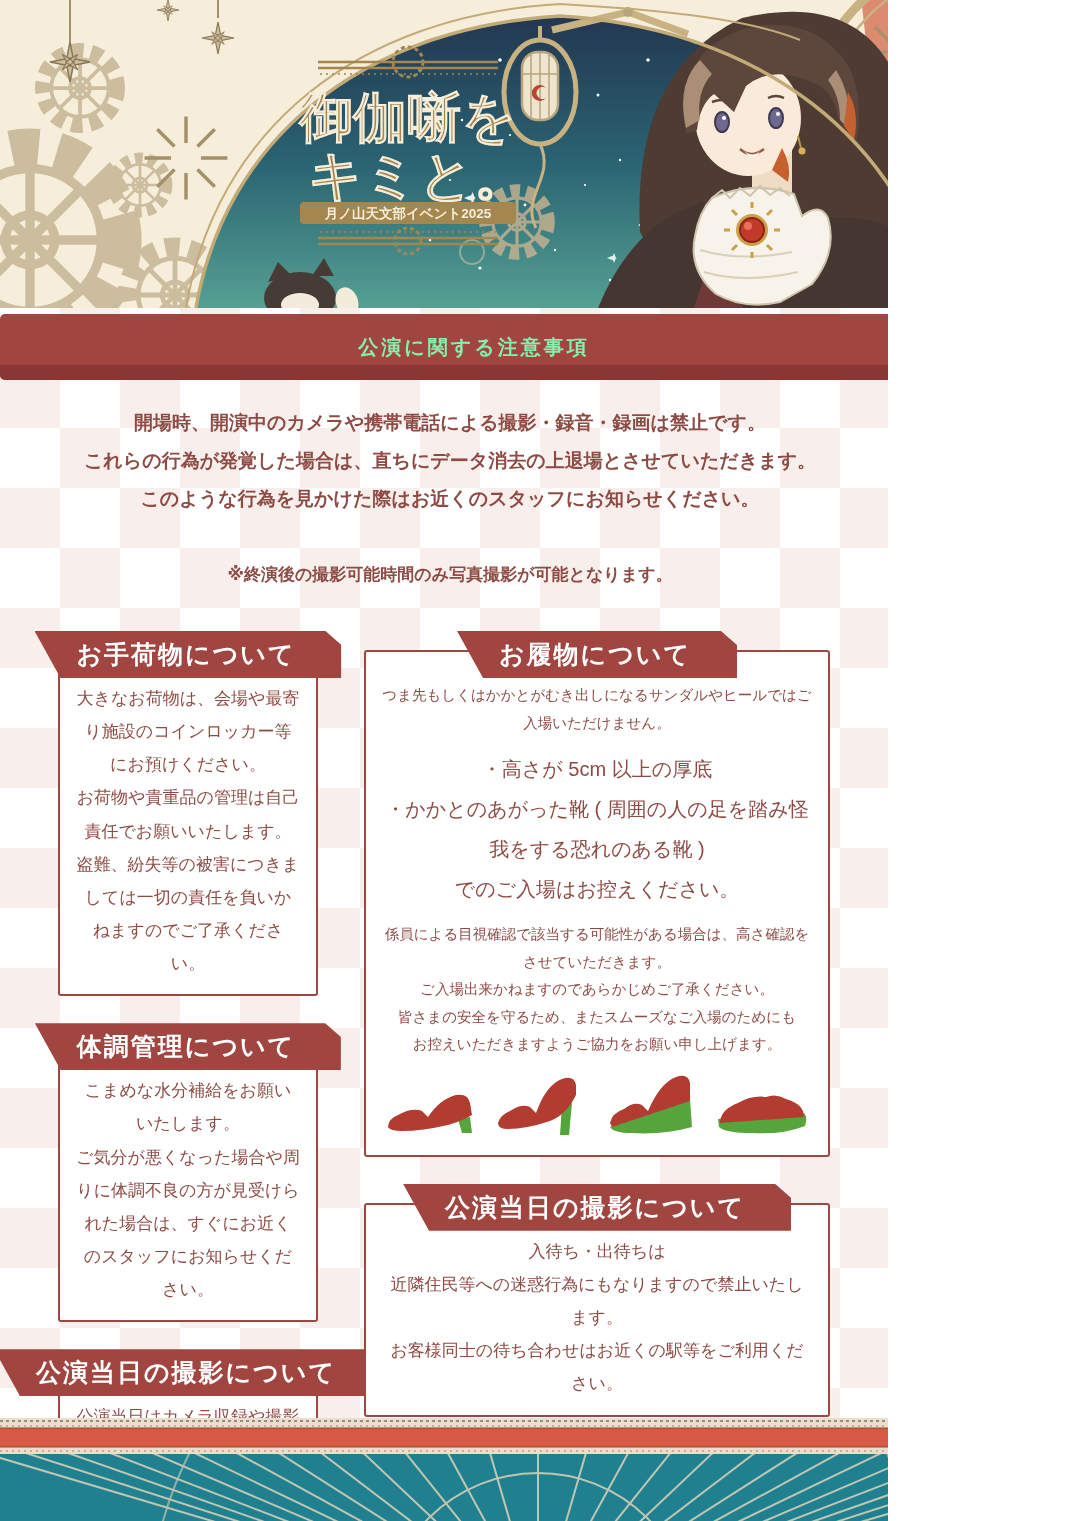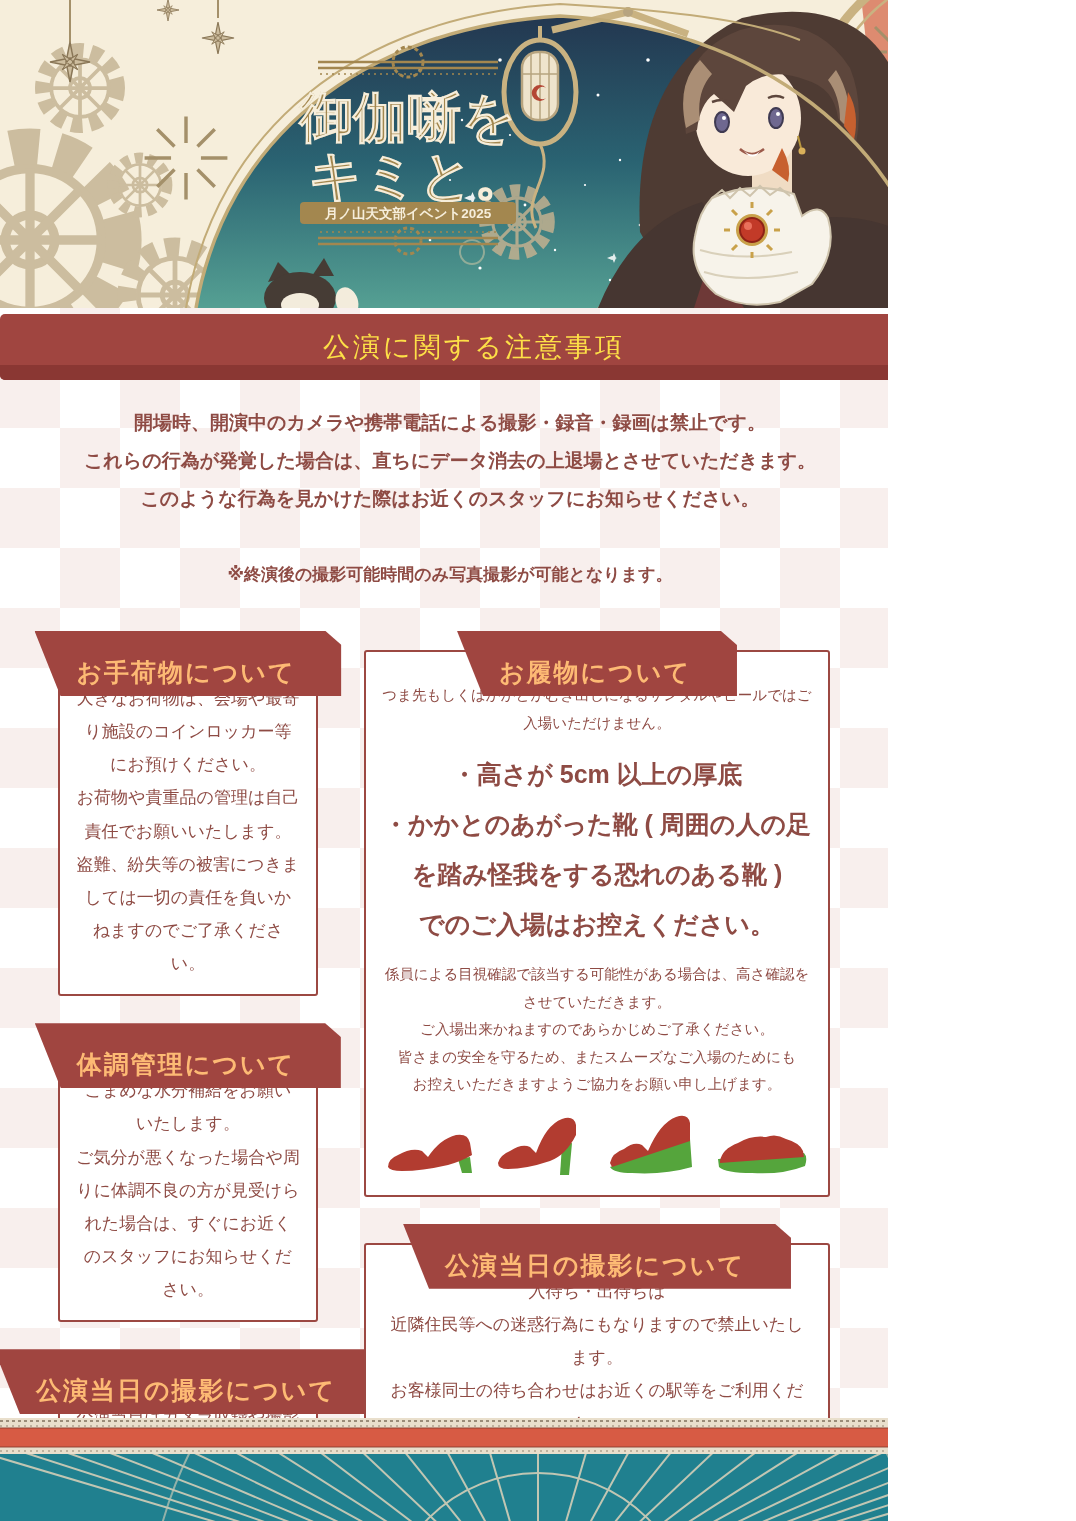--- a/index.html
+++ b/index.html
@@ -20,44 +20,44 @@
     background-size:120px 120px;
   }
   
   .title-banner{
     position:relative;width:948px;height:66px;margin:6px auto 0;
     background:#a04540;border-radius:5px;overflow:hidden;
     display:flex;align-items:center;justify-content:center;
   }
   .title-banner .shade{position:absolute;left:0;right:0;bottom:0;height:15px;background:#8a3733;}
   .title-banner h1{
-    position:relative;z-index:1;margin:0;color:#fde047;font-size:27px;font-weight:400;letter-spacing:3px;
+    position:relative;z-index:1;margin:0;color:#86efac;font-size:20px;font-weight:700;letter-spacing:3px;
   }
   
   .intro{margin:24px auto 0;width:900px;text-align:center;color:#8e4b44;}
   .intro .line{font-size:19px;font-weight:700;line-height:2.0;}
   .intro .note{font-size:17px;font-weight:700;line-height:2.0;margin-top:40px;}
   
   .columns{display:flex;gap:46px;padding:34px 58px 0;}
   .col{flex:1;display:flex;flex-direction:column;}
   .card{
     position:relative;background:#ffffff;border:2px solid #9c4842;border-radius:3px;
     margin-top:24px;padding:30px 16px 14px;
     display:flex;flex-direction:column;justify-content:center;
   }
   .card + .card{margin-top:46px;}
   .badge{
     position:absolute;top:-21px;left:50%;transform:translateX(-50%);
-    background:#a04540;color:#fdba74;font-size:25px;font-weight:700;letter-spacing:2px;
-    padding:25px 46px 7px 42px;white-space:nowrap;
+    background:#a04540;color:#ffffff;font-size:25px;font-weight:700;letter-spacing:2px;
+    padding:7px 46px 7px 42px;white-space:nowrap;
     clip-path:polygon(0 0,calc(100% - 16px) 0,100% 14px,100% 100%,26px 100%);
   }
   .card .line{color:#8e4b44;font-size:17px;font-weight:400;line-height:1.95;text-align:center;}
   .card .small{font-size:14.5px;line-height:1.9;}
-  .card .bullet{font-size:25px;font-weight:700;line-height:2.0;}
+  .card .bullet{font-size:20px;font-weight:400;line-height:2.0;}
   .mh-196{min-height:196px}.mh-106{min-height:106px}.mh-104{min-height:104px}.mh-350{min-height:350px}.mh-116{min-height:116px}
   .gap-sm{height:12px}
   .shoe-row{display:flex;justify-content:center;align-items:flex-end;gap:10px;margin-top:12px;}
   .shoe-row svg{display:block;}
   
   .footer{position:absolute;left:0;bottom:0;width:1076px;height:103px;display:block;}
 </style>
 </head>
 <body>
 

